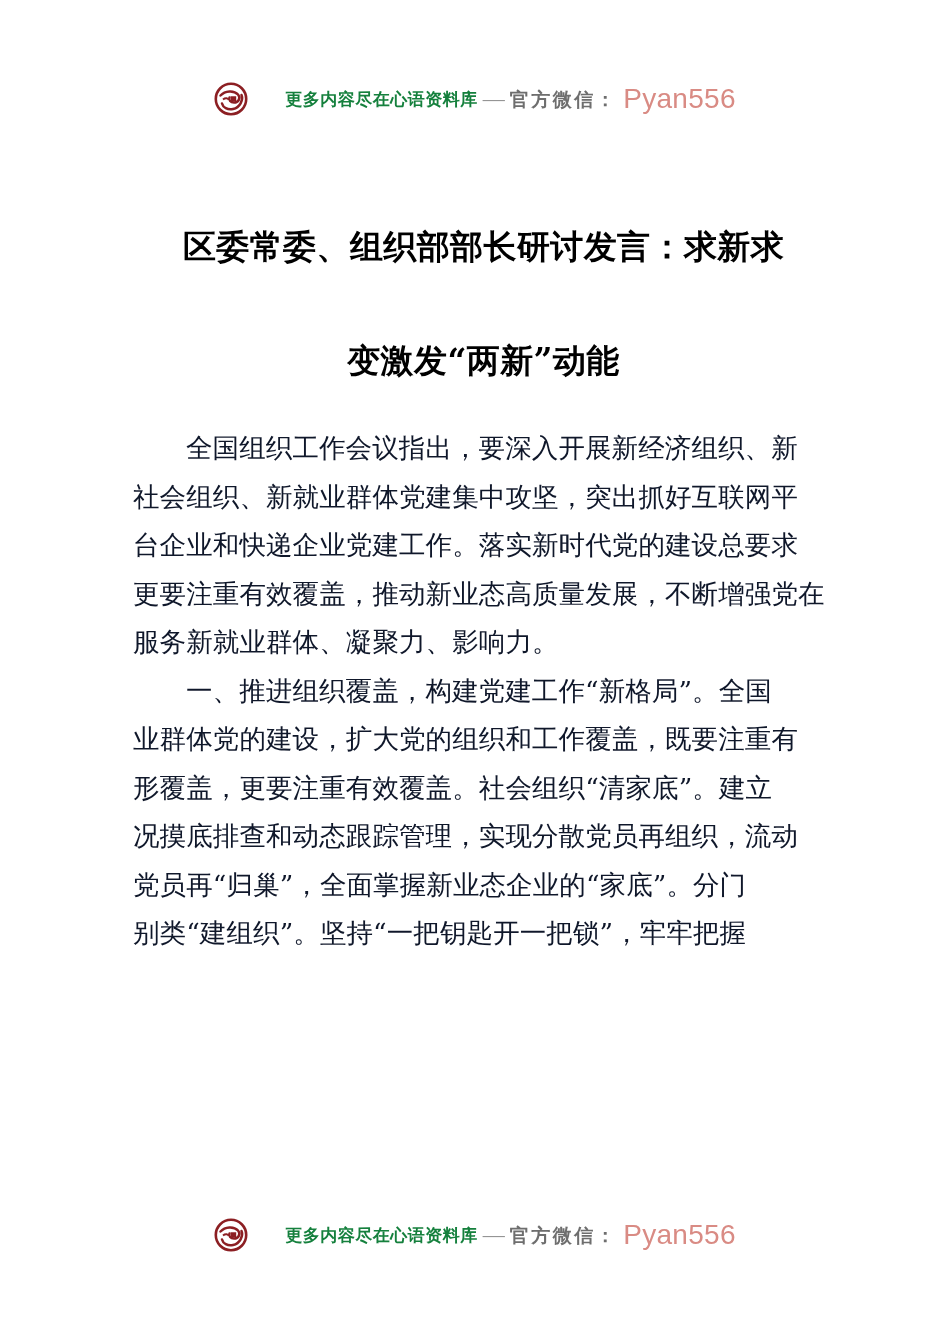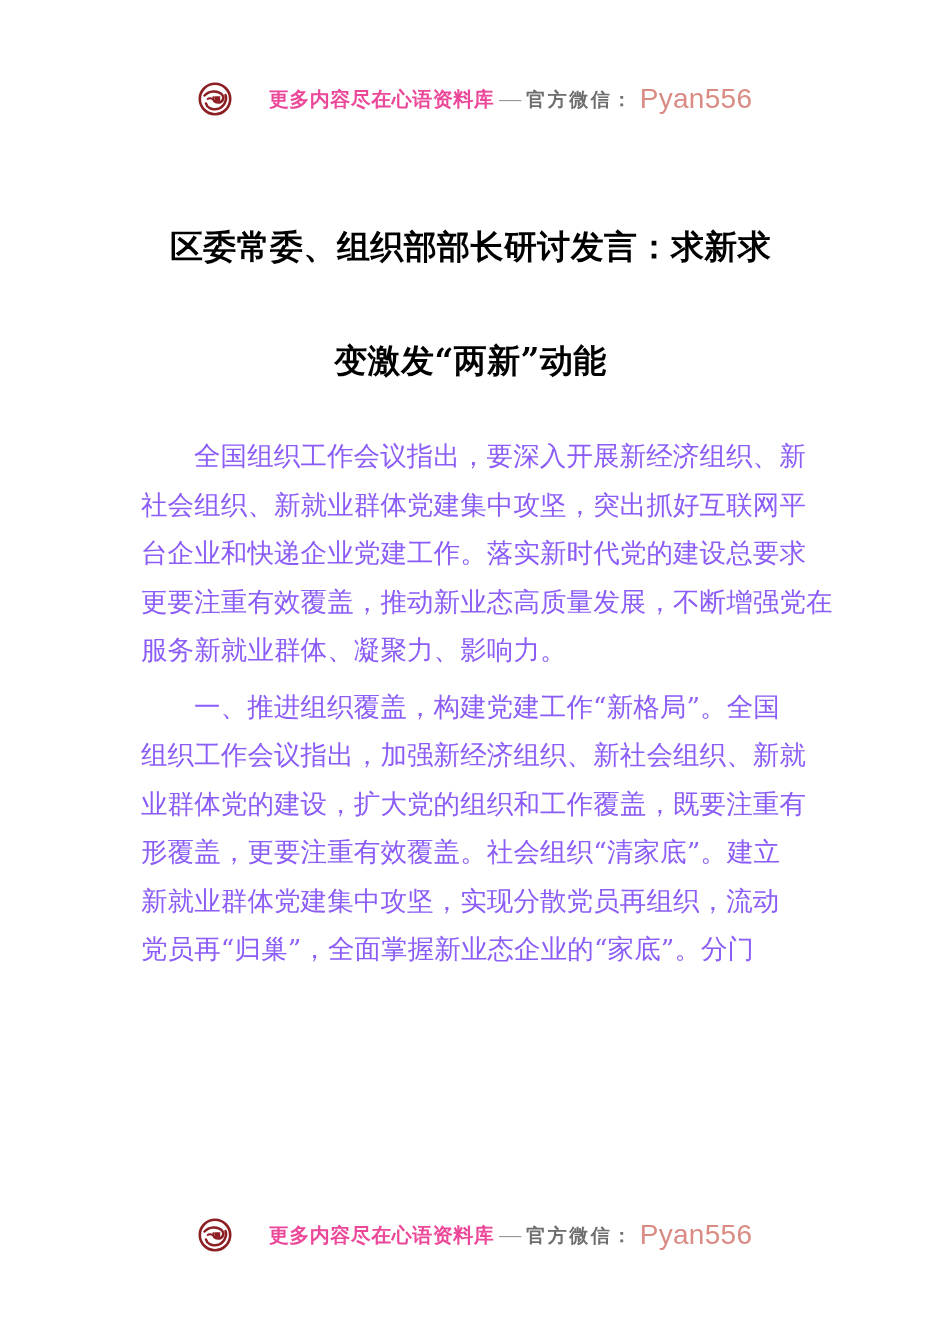--- a/index.html
+++ b/index.html
@@ -43,23 +43,23 @@
     height: 34px;
     flex: 0 0 34px;
     position: relative;
     display: inline-block;
   }
   .wm-logo svg { display: block; width: 34px; height: 34px; }
 
   .wm-cn {
     font-family: "Liberation Serif", "DejaVu Serif", serif;
     font-weight: 700;
-    font-size: 20px;
+    font-size: 17px;
     letter-spacing: 0.5px;
-    color: #ec4899;
+    color: #15803d;
     line-height: 1;
     margin-left: 31px;
   }
   .wm-dash {
     font-family: "Liberation Serif", "DejaVu Serif", serif;
     font-weight: 400;
     font-size: 22px;
     color: #8f8f8f;
     line-height: 1;
     margin: 0 -1px;
@@ -78,45 +78,45 @@
     font-size: 28px;
     color: #d98b84;
     letter-spacing: 0.3px;
     line-height: 1;
   }
 
   
   .doc-title {
     position: absolute;
     top: 168px;
-    left: 128px;
+    left: 141px;
     width: 685px;
     text-align: center;
     font-family: "DejaVu Serif", "Liberation Serif", serif;
     font-weight: 700;
     font-size: 33px;
     line-height: 114px;
     color: #000000;
     letter-spacing: 0.4px;
   }
   .doc-title .tline { display: block; }
 
   
   .body-text {
     position: absolute;
     top: 424px;
     left: 133px;
     width: 686px;
   }
   .para {
-    margin: 8px;
+    margin: 0;
     font-family: "DejaVu Serif", "Liberation Serif", serif;
     font-size: 26.5px;
     line-height: 48.5px;
-    color: #8b5cf6;
+    color: #0f172a;
     text-align: justify;
     text-justify: inter-character;
     letter-spacing: 0.1px;
     text-indent: 0;
   }
   .para .ln {
     display: block;
     white-space: nowrap;
   }
   .para .ln.indent { text-indent: 2em; }
@@ -153,25 +153,25 @@
     <p class="para">
       <span class="ln indent">全国组织工作会议指出，要深入开展新经济组织、新</span>
       <span class="ln">社会组织、新就业群体党建集中攻坚，突出抓好互联网平</span>
       <span class="ln">台企业和快递企业党建工作。落实新时代党的建设总要求</span>
       <span class="ln">更要注重有效覆盖，推动新业态高质量发展，不断增强党在</span>
       <span class="ln last">服务新就业群体、凝聚力、影响力。</span>
     </p>
 
     <p class="para">
       <span class="ln indent">一、推进组织覆盖，构建党建工作“新格局”。全国</span>
-      <span class="ln">组织工作会议指出，加强新经济组织、新社会组织、新就</span>
       <span class="ln">业群体党的建设，扩大党的组织和工作覆盖，既要注重有</span>
       <span class="ln">形覆盖，更要注重有效覆盖。社会组织“清家底”。建立</span>
-      <span class="ln">新就业群体党建集中攻坚，实现分散党员再组织，流动</span>
+      <span class="ln">况摸底排查和动态跟踪管理，实现分散党员再组织，流动</span>
       <span class="ln">党员再“归巢”，全面掌握新业态企业的“家底”。分门</span>
+      <span class="ln">别类“建组织”。坚持“一把钥匙开一把锁”，牢牢把握</span>
     </p>
 
   </div>
 
   <div class="watermark footer">
     <span class="wm-logo">
       <svg viewBox="0 0 34 34" xmlns="http://www.w3.org/2000/svg" aria-hidden="true">
         <circle cx="17" cy="17" r="15.2" fill="none" stroke="#8c1f23" stroke-width="2.6"></circle>
         <path d="M6.5 13.5 C11 8.5, 20 8, 24 12.5 C27 16, 24.5 20.5, 20 20.5 C16.5 20.5, 14.5 18, 15.5 15.5" fill="none" stroke="#8c1f23" stroke-width="2.5" stroke-linecap="round"></path>
         <path d="M27.5 13 C29.5 18, 26 25.5, 19 27 C13.5 28.2, 9 25.5, 8 21.5" fill="none" stroke="#8c1f23" stroke-width="2.5" stroke-linecap="round"></path>

